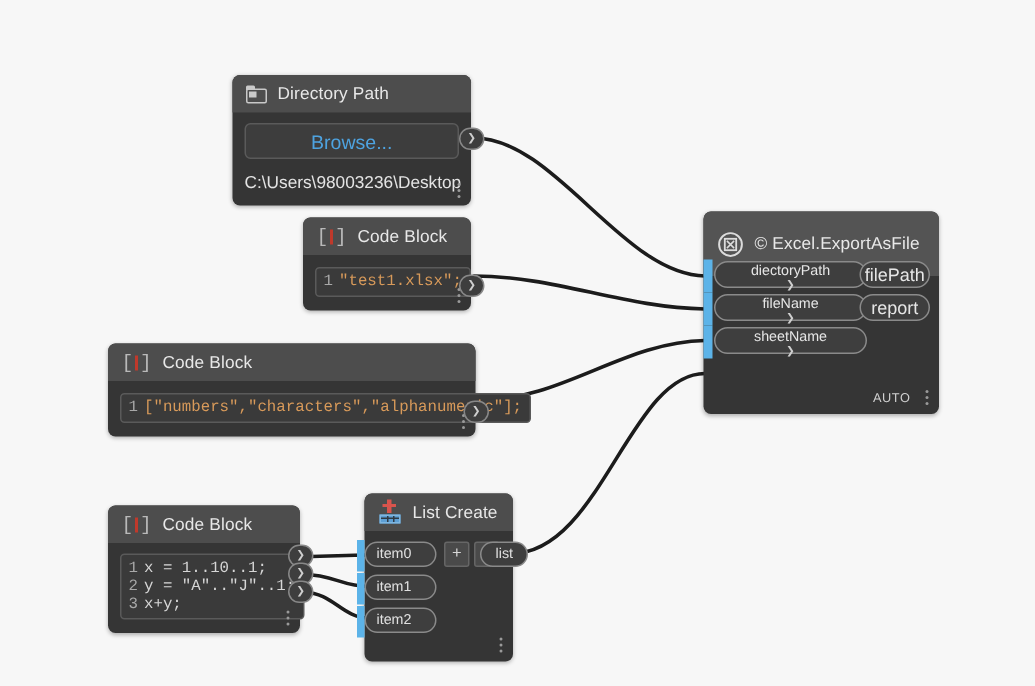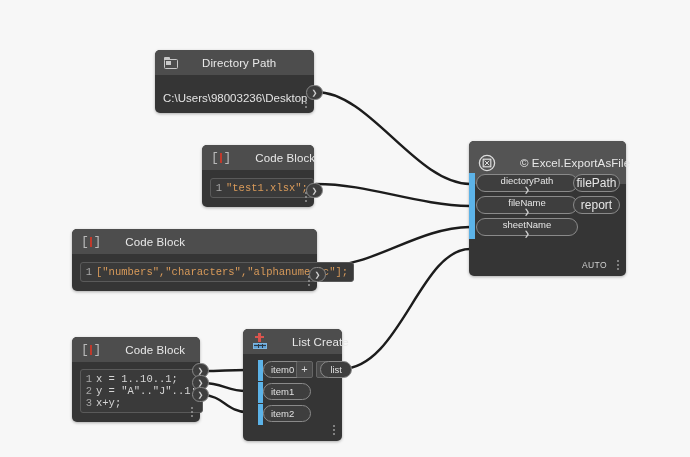--- a/index.html
+++ b/index.html
@@ -26,21 +26,21 @@
   .node {
     position: absolute;
     background: #353535;
     border-radius: 5px;
     box-shadow: 0 1px 3px rgba(0,0,0,0.30);
     z-index: 10;
   }
   .node-header {
     display: flex;
     align-items: center;
-    gap: 24px;
+    gap: 7px;
     height: 25px;
     padding: 0 9px;
     background: #4d4d4d;
     border-radius: 5px 5px 0 0;
     color: #e8e8e8;
     font-size: 11.5px;
     letter-spacing: .1px;
     white-space: nowrap;
   }
   .node-body {
@@ -144,21 +144,21 @@
   .lineno { color: #a8a8a8; min-width: 8px; text-align: right; }
   .ctext { color: #d6d6d6; }
   .str { color: #d89a5a; }
 
   #node-cb1 { left: 202px; top: 145px; width: 112px; }
   #node-cb2 { left: 72px; top: 229px; width: 245px; }
   #node-cb3 { left: 72px; top: 337px; width: 128px; }
 
   
   #node-list { left: 243px; top: 329px; width: 99px; height: 112px; }
-  .lc-inputs { position: absolute; left: 0px; top: 32px; margin-left: 20px; }
+  .lc-inputs { position: absolute; left: 0px; top: 32px; }
   .in-pill {
     position: relative;
     height: 17px; width: 48px;
     margin-bottom: 5px;
     border: 1px solid #8a8a8a; border-radius: 9px;
     background: #3e3e3e; color: #e0e0e0;
     font-size: 9.5px;
     display: flex; align-items: center; padding-left: 7px;
     box-sizing: border-box;
   }
@@ -240,20 +240,21 @@
 
   <div class="node" id="node-directory">
     <div class="node-header">
       <span class="ic-folder">
           <span class="tab"></span>
           <span class="bx"></span>
         </span>
       <span>Directory Path</span>
     </div>
     <div class="node-body">
+      <div class="browse-btn">Browse...</div>
       <div class="path-row">
         <span>C:\Users\98003236\Desktop</span>
       </div>
     </div>
     <div class="port-out" style="right:-9px; top:35px;"></div>
     <div class="dots" style="right:7px; bottom:5px;">
         <i></i>
         <i></i>
         <i></i>
       </div>

